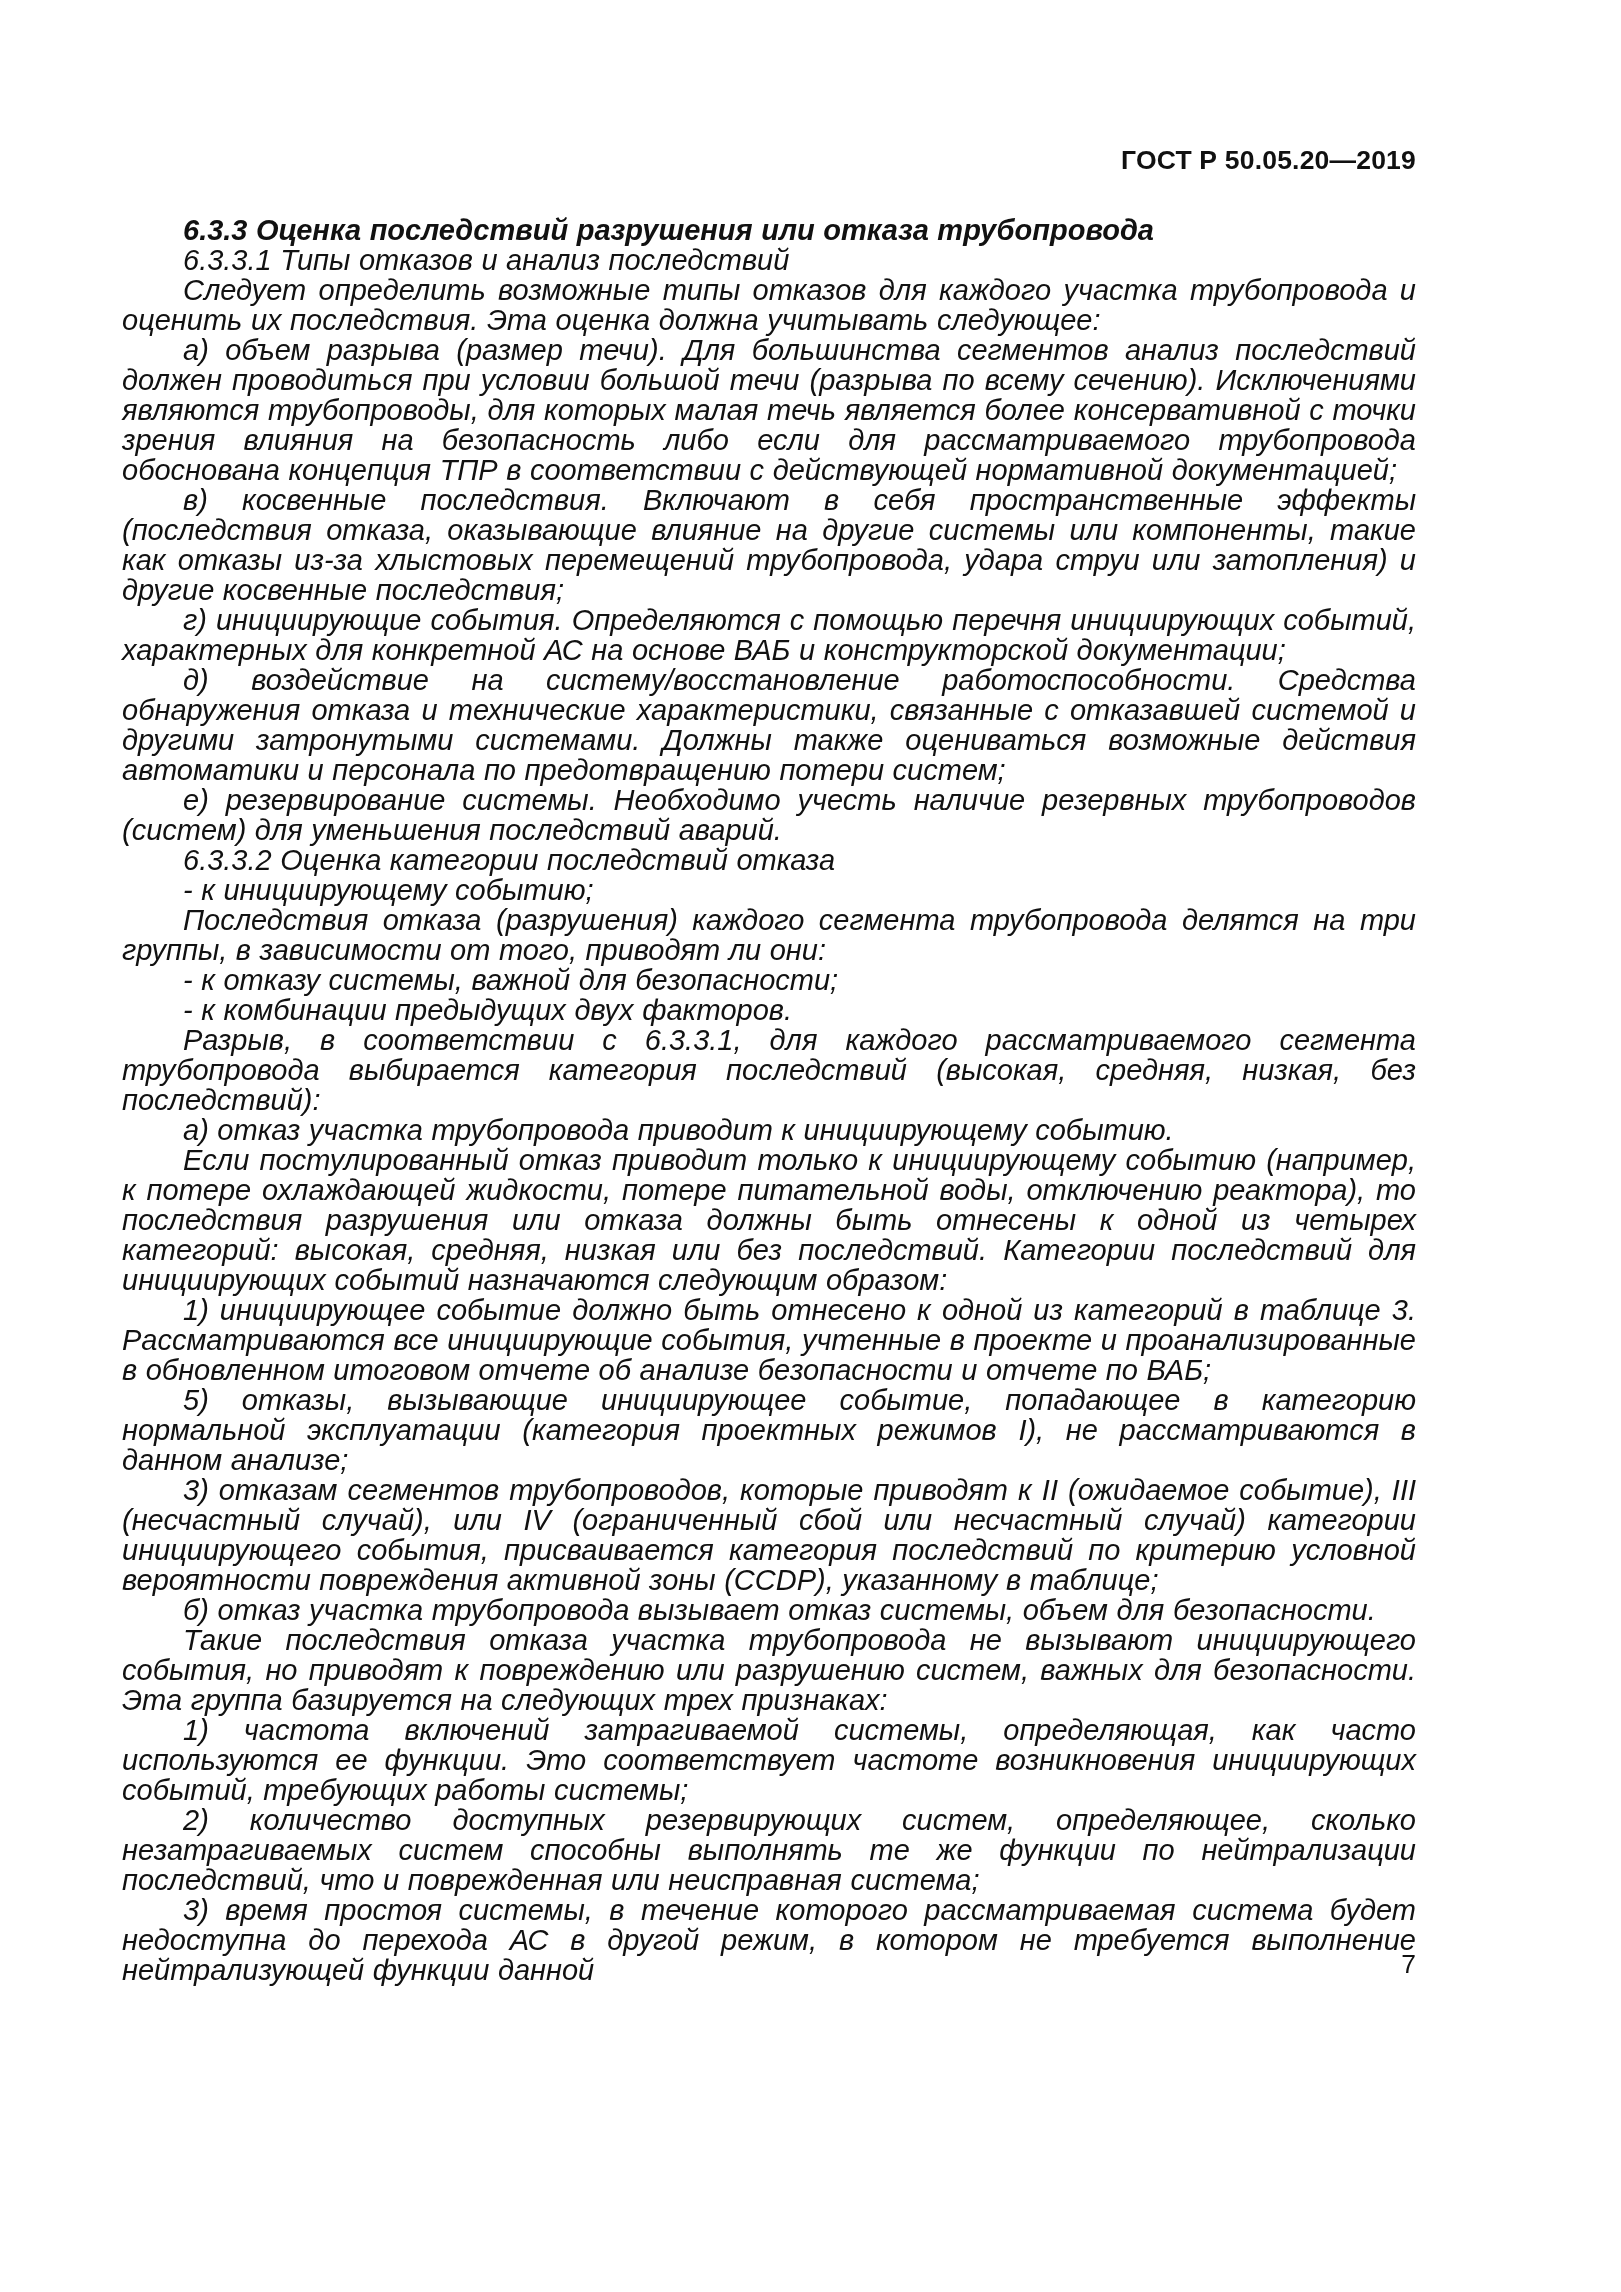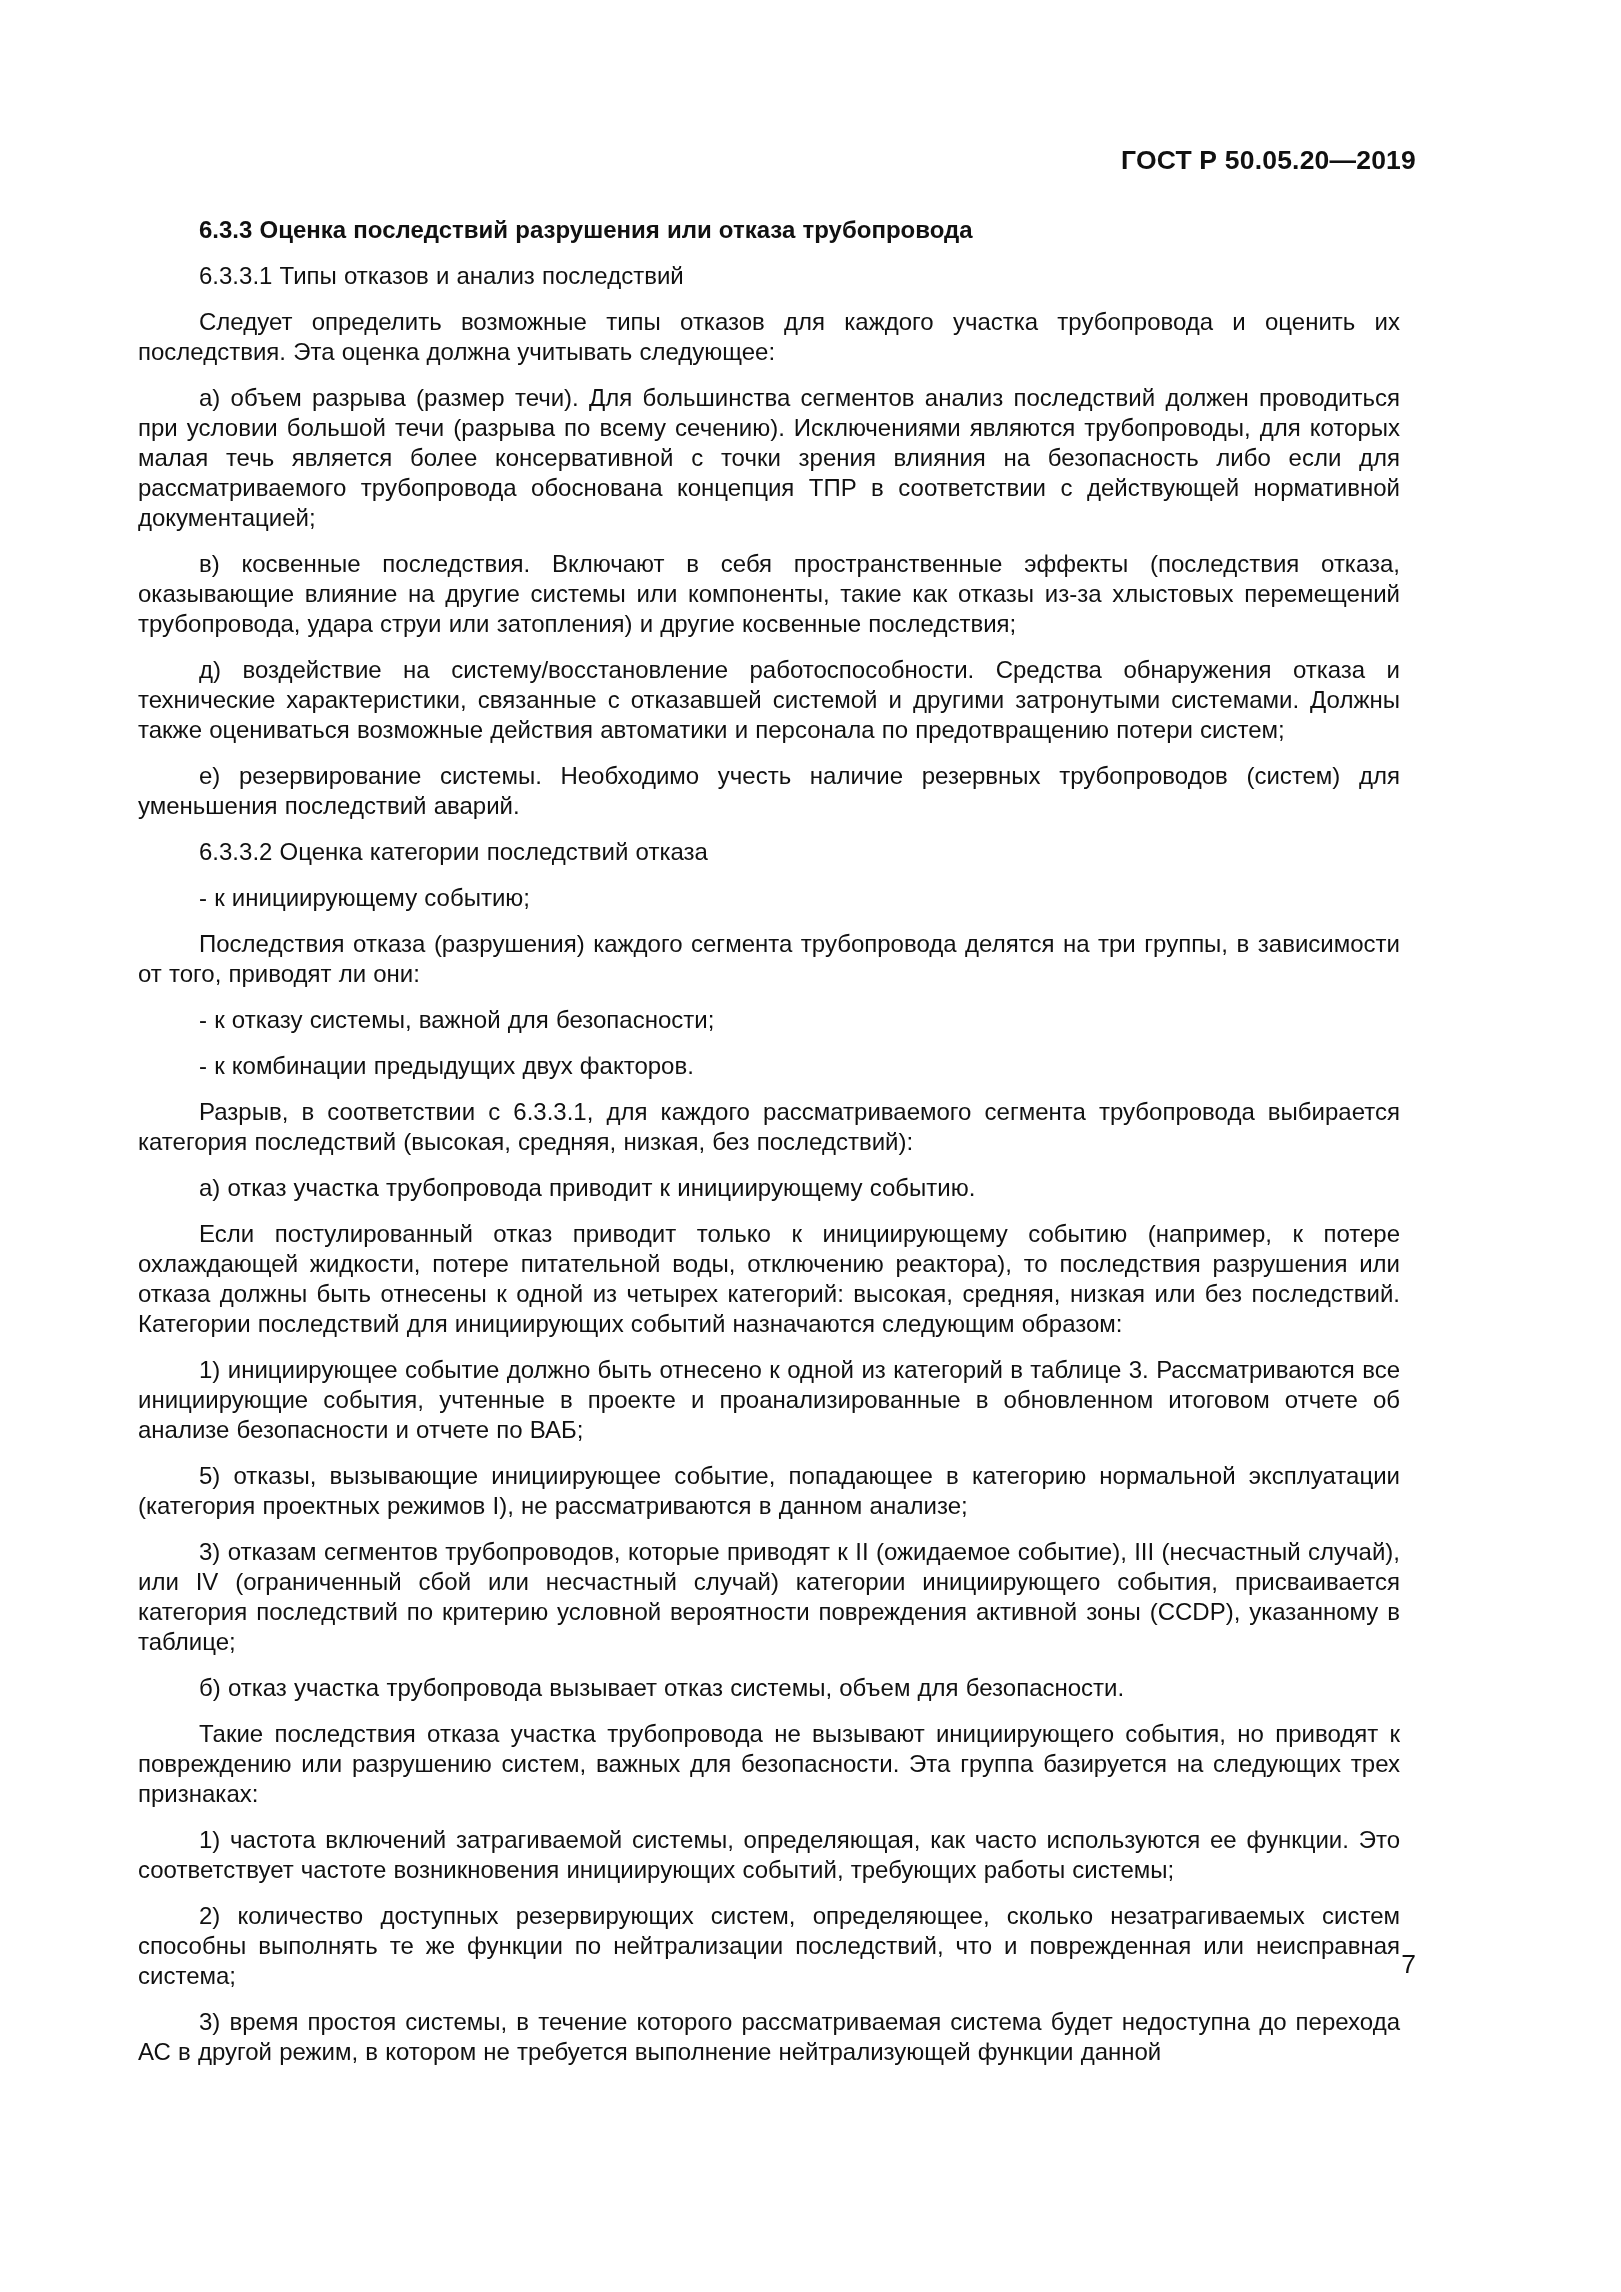--- a/index.html
+++ b/index.html
@@ -23,26 +23,27 @@
     width: 1294px;
   }
   .doc-header {
     font-size: 26.5px;
     font-weight: bold;
     text-align: right;
     margin: 0 0 39px 0;
     letter-spacing: 0.2px;
   }
   .para {
-    font-size: 24px;
+    font-size: 29px;
     line-height: 30px;
     text-align: justify;
     text-indent: 61px;
-    margin: 16px;
+    margin: 0;
     word-spacing: 0.5px;
+    font-style: italic;
   }
   .para.bold {
     font-weight: bold;
   }
   .page-number {
     position: absolute;
     top: 1949px;
     left: 122px;
     width: 1294px;
     text-align: right;
@@ -55,20 +56,21 @@
 
 <div class="page">
   <div class="content">
     <div class="doc-header">ГОСТ Р 50.05.20—2019</div>
 
     <p class="para bold">6.3.3 Оценка последствий разрушения или отказа трубопровода</p>
     <p class="para">6.3.3.1 Типы отказов и анализ последствий</p>
     <p class="para">Следует определить возможные типы отказов для каждого участка трубопровода и оценить их последствия. Эта оценка должна учитывать следующее:</p>
     <p class="para">а) объем разрыва (размер течи). Для большинства сегментов анализ последствий должен проводиться при условии большой течи (разрыва по всему сечению). Исключениями являются трубопроводы, для которых малая течь является более консервативной с точки зрения влияния на безопасность либо если для рассматриваемого трубопровода обоснована концепция ТПР в соответствии с действующей нормативной документацией;</p>
     <p class="para">в) косвенные последствия. Включают в себя пространственные эффекты (последствия отказа, оказывающие влияние на другие системы или компоненты, такие как отказы из-за хлыстовых перемещений трубопровода, удара струи или затопления) и другие косвенные последствия;</p>
+    <p class="para">г) инициирующие события. Определяются с помощью перечня инициирующих событий, характерных для конкретной АС на основе ВАБ и конструкторской документации;</p>
     <p class="para">д) воздействие на систему/восстановление работоспособности. Средства обнаружения отказа и технические характеристики, связанные с отказавшей системой и другими затронутыми системами. Должны также оцениваться возможные действия автоматики и персонала по предотвращению потери систем;</p>
     <p class="para">е) резервирование системы. Необходимо учесть наличие резервных трубопроводов (систем) для уменьшения последствий аварий.</p>
     <p class="para">6.3.3.2 Оценка категории последствий отказа</p>
     <p class="para">- к инициирующему событию;</p>
     <p class="para">Последствия отказа (разрушения) каждого сегмента трубопровода делятся на три группы, в зависимости от того, приводят ли они:</p>
     <p class="para">- к отказу системы, важной для безопасности;</p>
     <p class="para">- к комбинации предыдущих двух факторов.</p>
     <p class="para">Разрыв, в соответствии с 6.3.3.1, для каждого рассматриваемого сегмента трубопровода выбирается категория последствий (высокая, средняя, низкая, без последствий):</p>
     <p class="para">а) отказ участка трубопровода приводит к инициирующему событию.</p>
     <p class="para">Если постулированный отказ приводит только к инициирующему событию (например, к потере охлаждающей жидкости, потере питательной воды, отключению реактора), то последствия разрушения или отказа должны быть отнесены к одной из четырех категорий: высокая, средняя, низкая или без последствий. Категории последствий для инициирующих событий назначаются следующим образом:</p>

